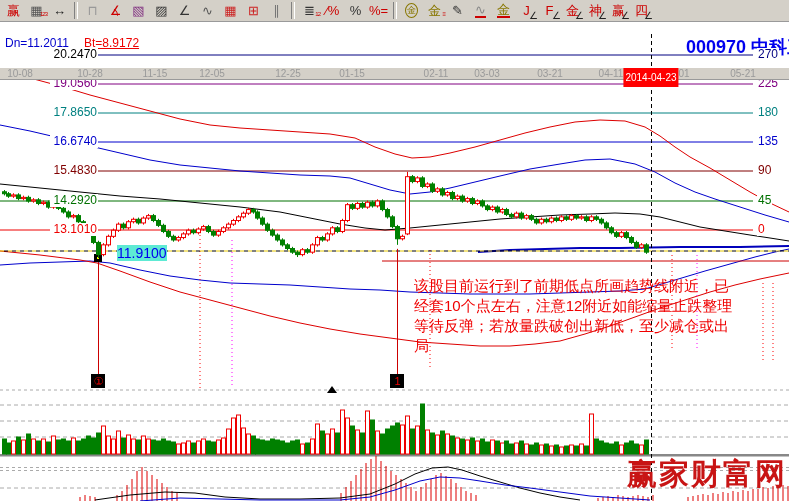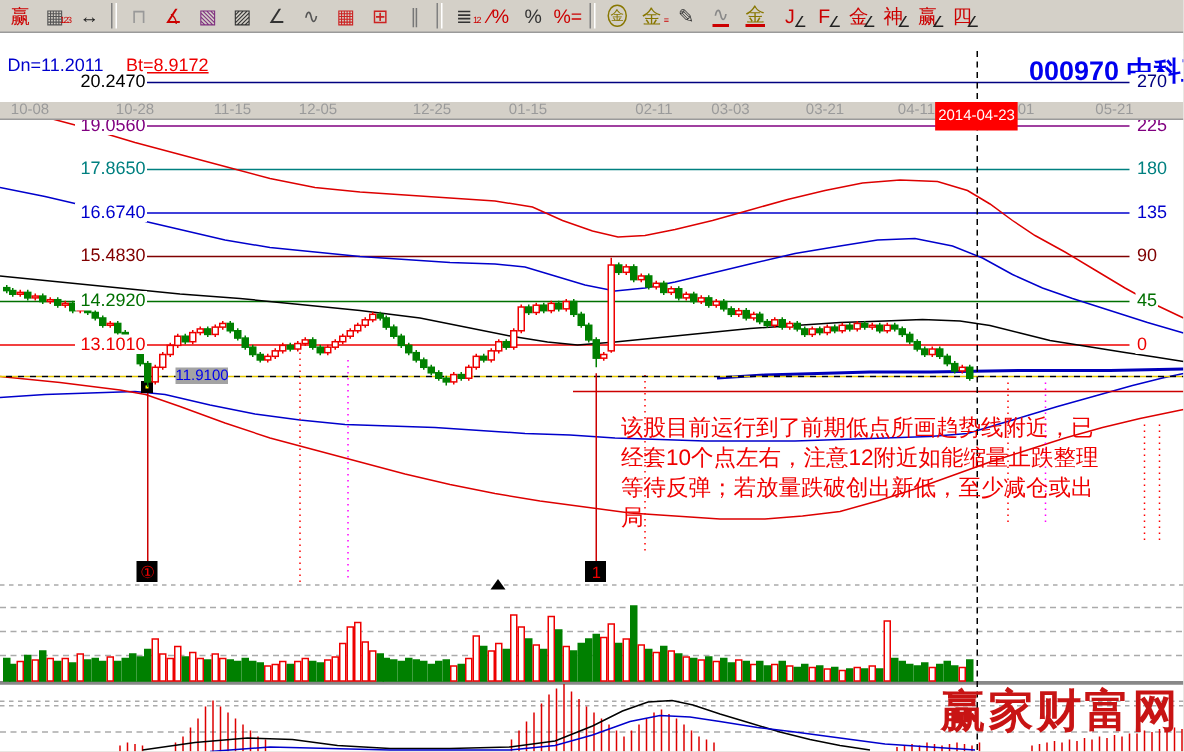--- a/index.html
+++ b/index.html
@@ -21,21 +21,21 @@
   .date-label{position:absolute;top:0;transform:translateX(-50%);white-space:nowrap;}
   .date-hl{background:#ff0000;color:#ffffff;padding:4px 2px;}
   
   svg.plot{position:absolute;top:0;left:0;z-index:1;}
   .hud-item{position:absolute;z-index:3;white-space:nowrap;}
   .dn{left:5px;top:36px;color:#0000cc;font-size:12px;}
   .bt{left:84px;top:36px;color:#ee0000;font-size:12px;text-decoration:underline;}
   .stock{left:686px;top:35px;color:#0000ee;font-size:18px;font-weight:bold;}
   .lvl{font-size:12px;line-height:13px;background:#ffffff;padding:0 1px;text-align:right;width:46px;}
   .pct{font-size:12px;line-height:13px;background:#ffffff;padding:0 1px;}
-  .tl-label{left:117px;top:245px;color:#0000ee;font-size:10px;background:#a3a3a3;}
+  .tl-label{left:117px;top:245px;color:#0000ee;font-size:14px;background:#5eead4;}
   .note{left:414px;top:276px;width:378px;color:#f00000;font-size:15px;line-height:20px;white-space:pre-line;}
   .wm{left:627px;top:454px;color:#c81414;font-size:30px;font-weight:bold;letter-spacing:2px;
       font-family:"DejaVu Serif","Liberation Serif",serif;}
 </style>
 </head>
 <body>
 
 <div class="screen">
   <div class="toolbar">
       <button class="ticon">

